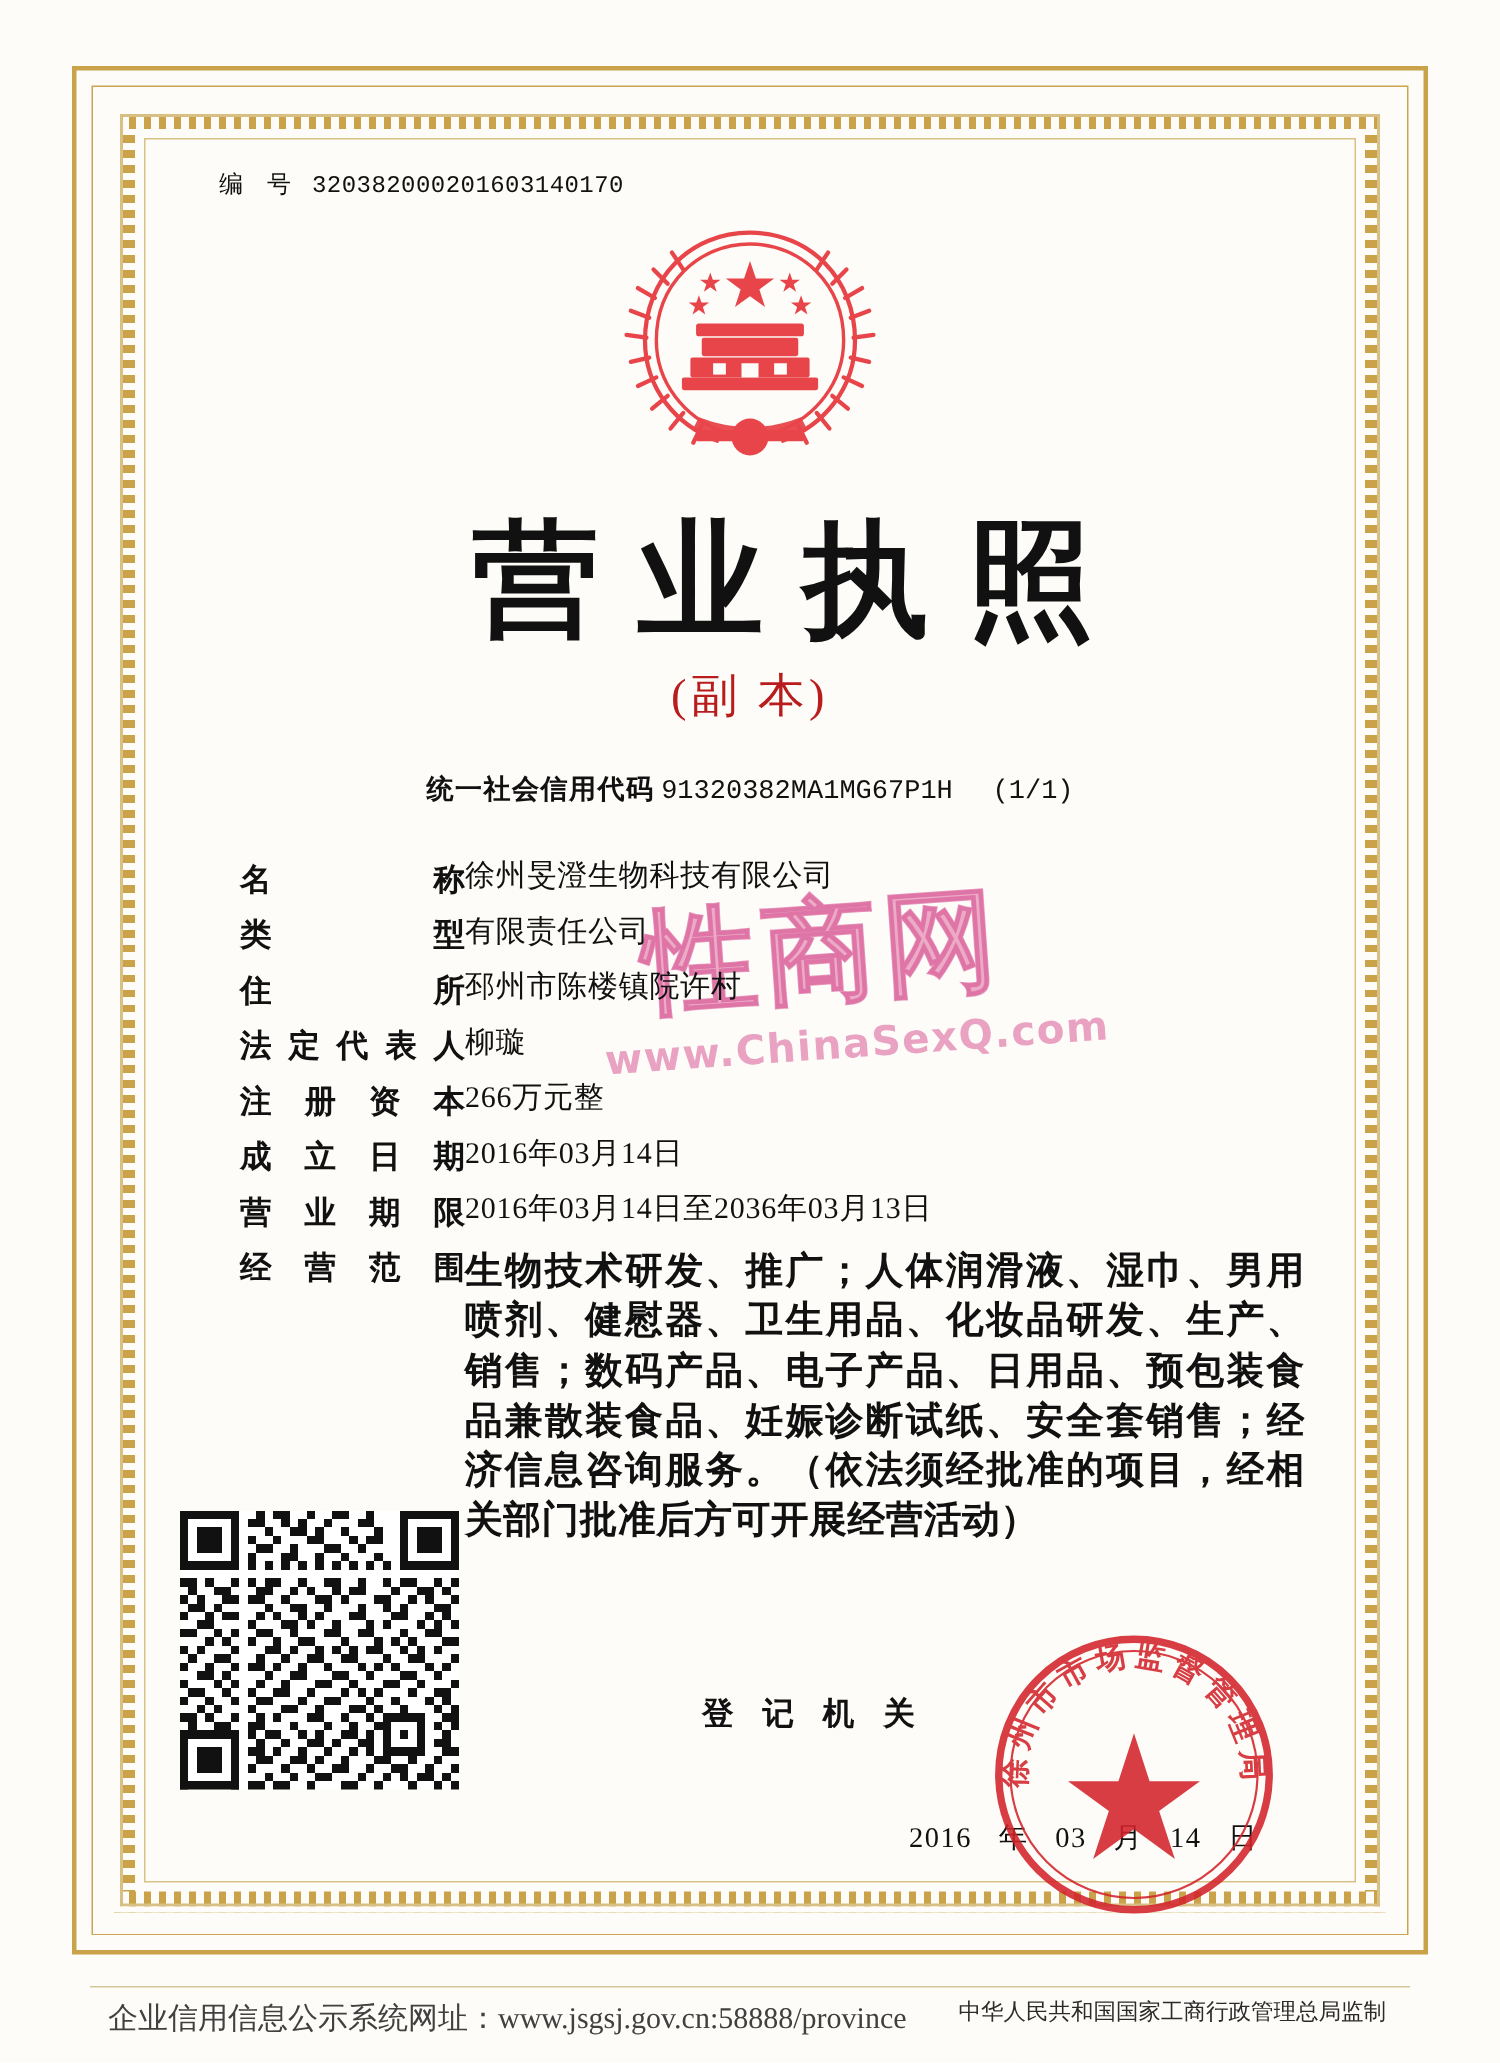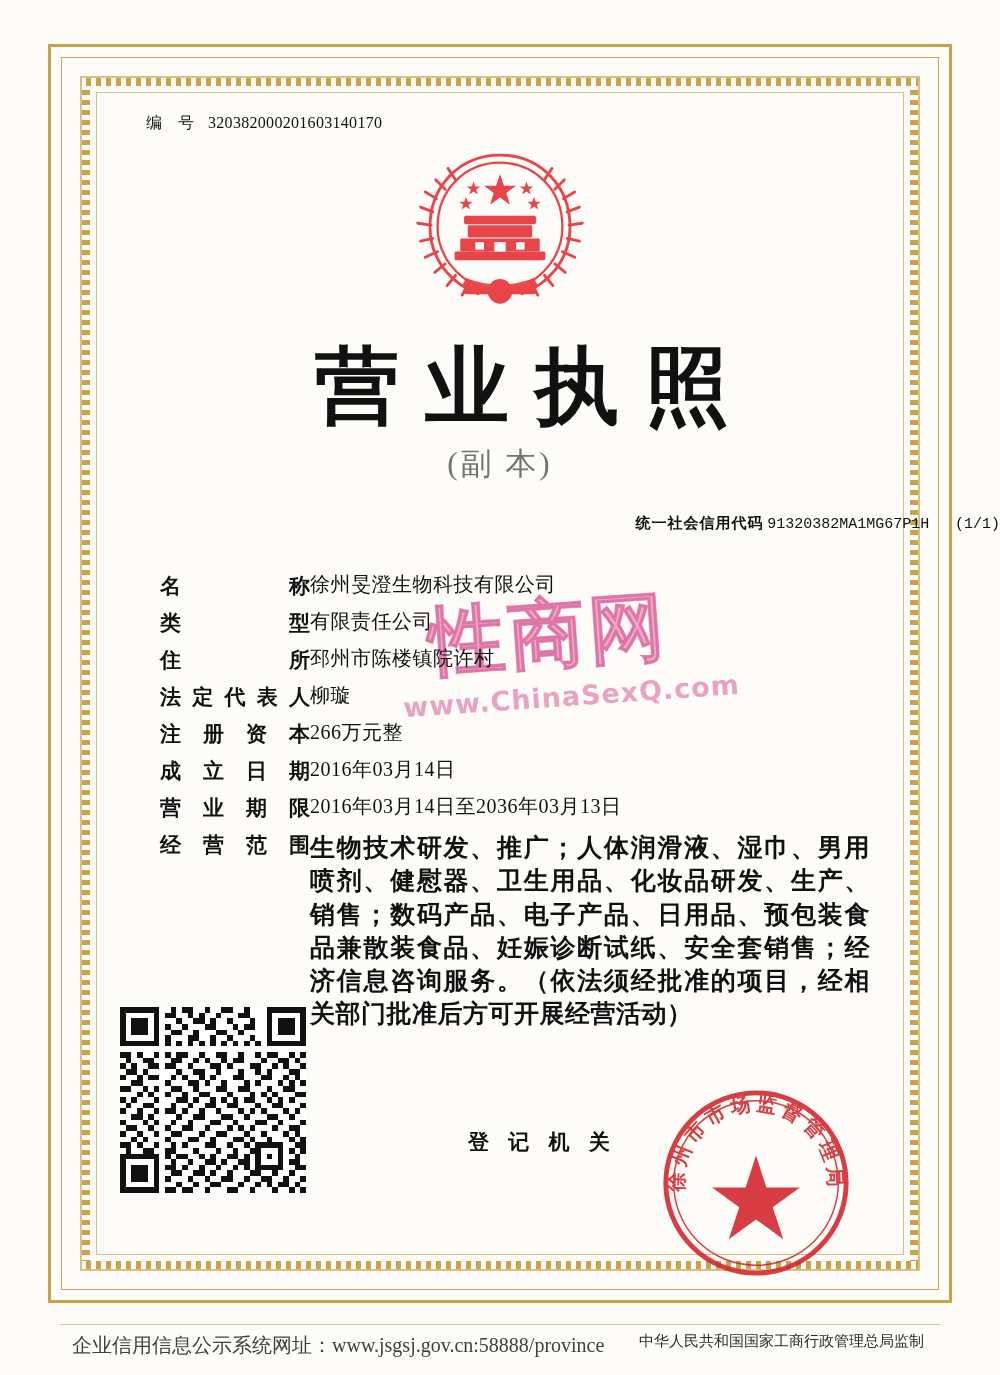--- a/index.html
+++ b/index.html
@@ -55,21 +55,21 @@
   
   .doc-number {
     position: absolute;
     left: 146px; top: 113px;
     font-size: 16px;
     letter-spacing: 0.5px;
     color: #111;
     white-space: nowrap;
   }
   .doc-number .lbl { letter-spacing: 6px; margin-right: 8px; }
-  .doc-number .val { font-family: Liberation Serif, serif; font-size: 16px; letter-spacing: 0.3px; margin-top: 14px;}
+  .doc-number .val { font-family: Liberation Mono, monospace; font-size: 16px; letter-spacing: 0.3px; margin-top: 14px;}
 
   
   .emblem {
     position: absolute;
     left: 50%;
     top: 140px;
     transform: translateX(-50%);
     width: 190px;
     height: 175px;
   }
@@ -88,29 +88,29 @@
     color: #111;
     padding-left: 44px;
   }
   .title-sub {
     position: absolute;
     top: 443px;
     left: 0; right: 0;
     text-align: center;
     font-size: 31px;
     letter-spacing: 3px;
-    color: #737373;
+    color: #b91c1c;
   }
 
   .credit-line {
     position: absolute;
     top: 514px;
     left: 0; right: 0;
-    text-align: right;
-    font-size: 15px;
+    text-align: center;
+    font-size: 18px;
     color: #111;
   }
   .credit-line .k { font-weight: 700; letter-spacing: 1px; }
   .credit-line .v { font-family: "Liberation Mono","DejaVu Sans Mono",monospace; letter-spacing: 0px; }
   .credit-line .seq { margin-left: 22px; font-family: "Liberation Mono","DejaVu Sans Mono",monospace; }
 
   
   .fields {
     position: absolute;
     left: 160px;
@@ -707,20 +707,28 @@
           <rect x="23" y="32" width="1" height="1"></rect>
           <rect x="27" y="32" width="1" height="1"></rect>
           <rect x="30" y="32" width="1" height="1"></rect>
           <rect x="32" y="32" width="1" height="1"></rect>
       </g>
     </svg>
   </div>
 
   <div class="registry">登 记 机 关</div>
 
+  <div class="issue-date">
+    <span>2016</span>
+    <span>年</span>
+    <span>03</span>
+    <span>月</span>
+    <span>14</span>
+    <span>日</span>
+  </div>
 
   <div class="seal">
     <svg viewBox="0 0 200 200" width="196" height="196" aria-hidden="true">
       <defs>
         <path id="sealArc" d="M 100,100 m -74,0 a 74,74 0 1,1 148,0 a 74,74 0 1,1 -148,0"></path>
       </defs>
       <circle cx="100" cy="100" r="92" fill="none" stroke="#d2232a" stroke-width="5"></circle>
       <circle cx="100" cy="100" r="84" fill="none" stroke="#d2232a" stroke-width="1.5"></circle>
       <text font-family="'DejaVu Serif','Liberation Serif',serif" font-size="20" font-weight="700" fill="#d2232a" letter-spacing="5">
         <textPath href="#sealArc" startOffset="25%" text-anchor="middle">徐州市市场监督管理局</textPath>

